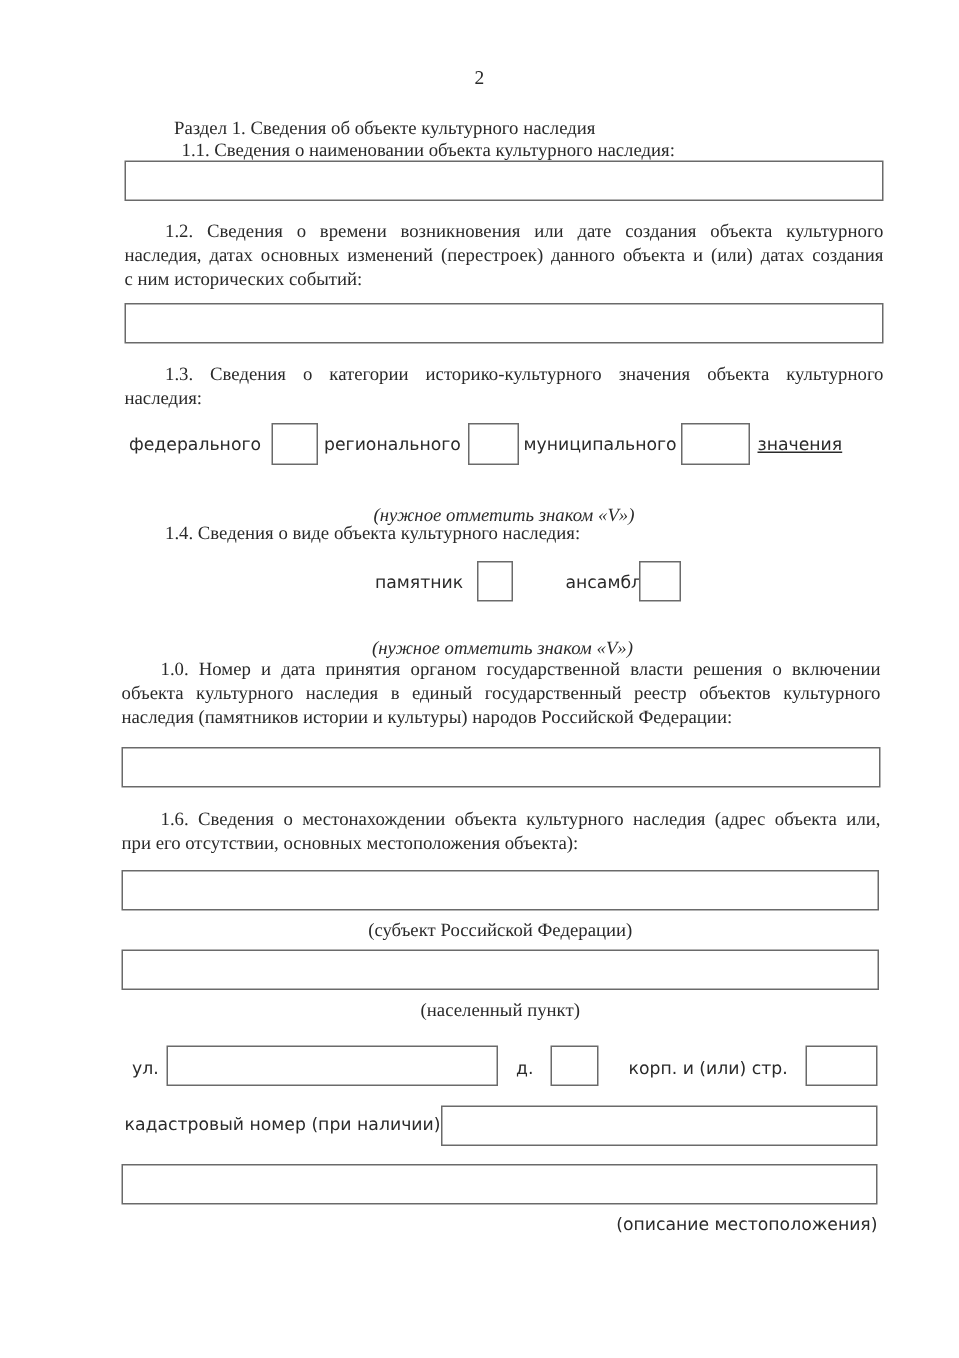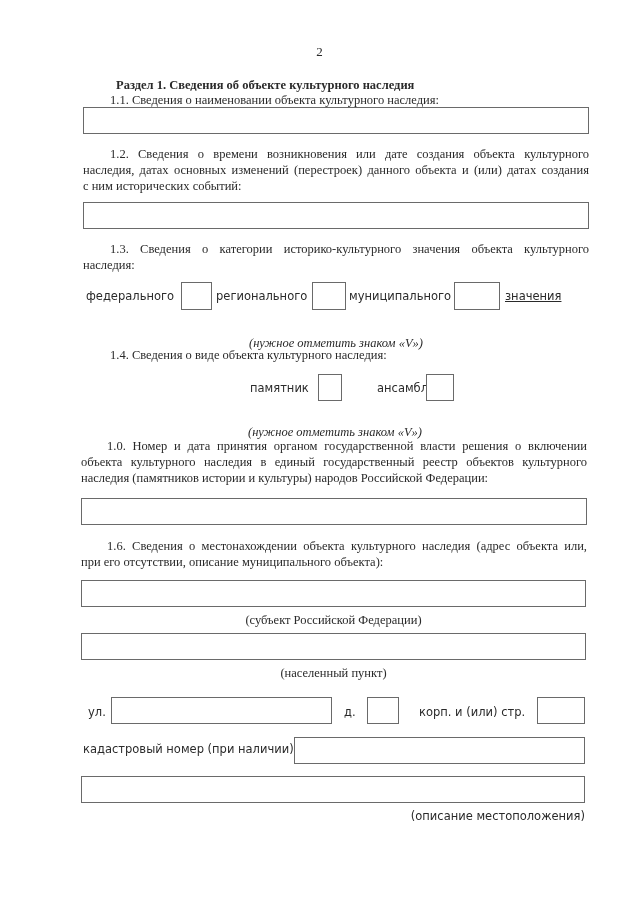--- a/index.html
+++ b/index.html
@@ -5,35 +5,35 @@
     html, body { margin: 0; padding: 0; background: #ffffff; }
     body {
       width: 639px; height: 905px; position: relative; overflow: hidden;
       font-family: "Liberation Serif", "DejaVu Serif", serif;
       color: #2a2a2a;
     }
     .abs { position: absolute; }
     .pagenum { left: 0; width: 639px; top: 44px; text-align: center; font-size: 13px; }
     .txt { font-size: 12.5px; line-height: 16px; }
     .just { text-align: justify; text-align-last: justify; }
-    .title { font-weight: bold; font-size: 12.5px; }
+    .title { font-weight: normal; font-size: 12.5px; }
     .field { border: 1px solid #6a6a6a; background: #fff; box-sizing: border-box; }
     .box { border: 1px solid #6a6a6a; background: #fff; box-sizing: border-box; }
     .hint { font-style: italic; font-size: 12.5px; margin-top: 21px; }
     .center { text-align: center; }
     .sans { font-family: "DejaVu Sans", "Liberation Sans", sans-serif; font-size: 11.5px; text-align: right; }
   </style>
 </head>
 <body>
 
 <div class="abs pagenum">2</div>
 
 <div class="abs title" style="left:116px; top:78px;">Раздел 1. Сведения об объекте культурного наследия</div>
 
-<div class="abs txt" style="left:110px; top:92px;">1.1. Сведения о наименовании объекта культурного наследия:</div>
+<div class="abs txt" style="left:121px; top:92px;">1.1. Сведения о наименовании объекта культурного наследия:</div>
 <div class="abs field" style="left:83px; top:107px; width:506px; height:27px;"></div>
 
 <div class="abs txt just" style="left:110px; top:146px; width:479px;">1.2. Сведения о времени возникновения или дате создания объекта культурного</div>
 <div class="abs txt just" style="left:83px; top:162px; width:506px;">наследия, датах основных изменений (перестроек) данного объекта и (или) датах создания</div>
 <div class="abs txt" style="left:83px; top:178px;">с ним исторических событий:</div>
 <div class="abs field" style="left:83px; top:202px; width:506px; height:27px;"></div>
 
 <div class="abs txt just" style="left:110px; top:241px; width:479px;">1.3. Сведения о категории историко-культурного значения объекта культурного</div>
 <div class="abs txt" style="left:83px; top:257px;">наследия:</div>
 
@@ -53,21 +53,21 @@
 <div class="abs sans" style="left:345px; top:381px;margin-left:32px;">ансамбль</div>
 <div class="abs box" style="left:426px; top:374px; width:28px; height:27px;"></div>
 <div class="abs hint" style="left:248px; top:404px;">(нужное отметить знаком «V»)</div>
 
 <div class="abs txt just" style="left:107px; top:438px; width:480px;">1.0. Номер и дата принятия органом государственной власти решения о включении</div>
 <div class="abs txt just" style="left:81px; top:454px; width:506px;">объекта культурного наследия в единый государственный реестр объектов культурного</div>
 <div class="abs txt" style="left:81px; top:470px;">наследия (памятников истории и культуры) народов Российской Федерации:</div>
 <div class="abs field" style="left:81px; top:498px; width:506px; height:27px;"></div>
 
 <div class="abs txt just" style="left:107px; top:538px; width:480px;">1.6. Сведения о местонахождении объекта культурного наследия (адрес объекта или,</div>
-<div class="abs txt" style="left:81px; top:554px;">при его отсутствии, описание муниципального объекта):</div>
+<div class="abs txt" style="left:81px; top:554px;">при его отсутствии, основных местоположения объекта):</div>
 
 <div class="abs field" style="left:81px; top:580px; width:505px; height:27px;"></div>
 <div class="abs txt center" style="left:81px; width:505px; top:612px;">(субъект Российской Федерации)</div>
 
 <div class="abs field" style="left:81px; top:633px; width:505px; height:27px;"></div>
 <div class="abs txt center" style="left:81px; width:505px; top:665px;">(населенный пункт)</div>
 
 <div class="abs sans" style="left:88px; top:705px;">ул.</div>
 <div class="abs field" style="left:111px; top:697px; width:221px; height:27px;"></div>
 <div class="abs sans" style="left:344px; top:705px;">д.</div>

